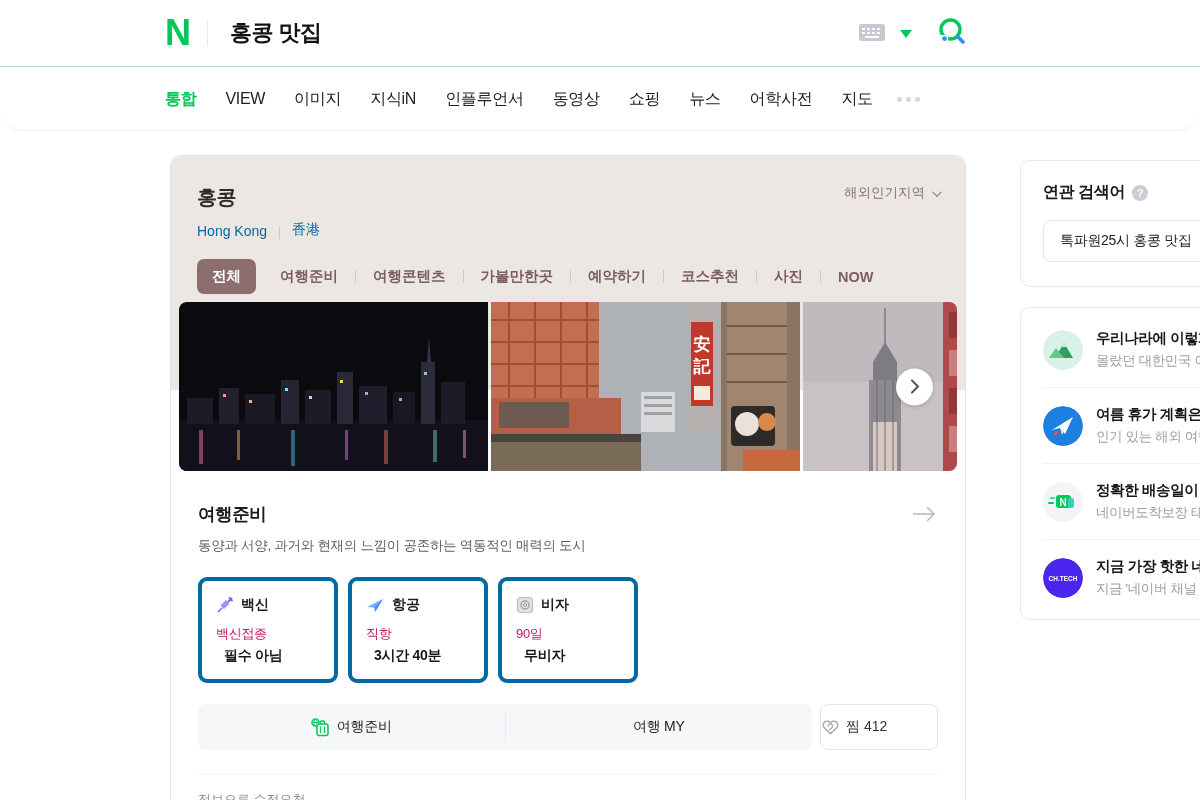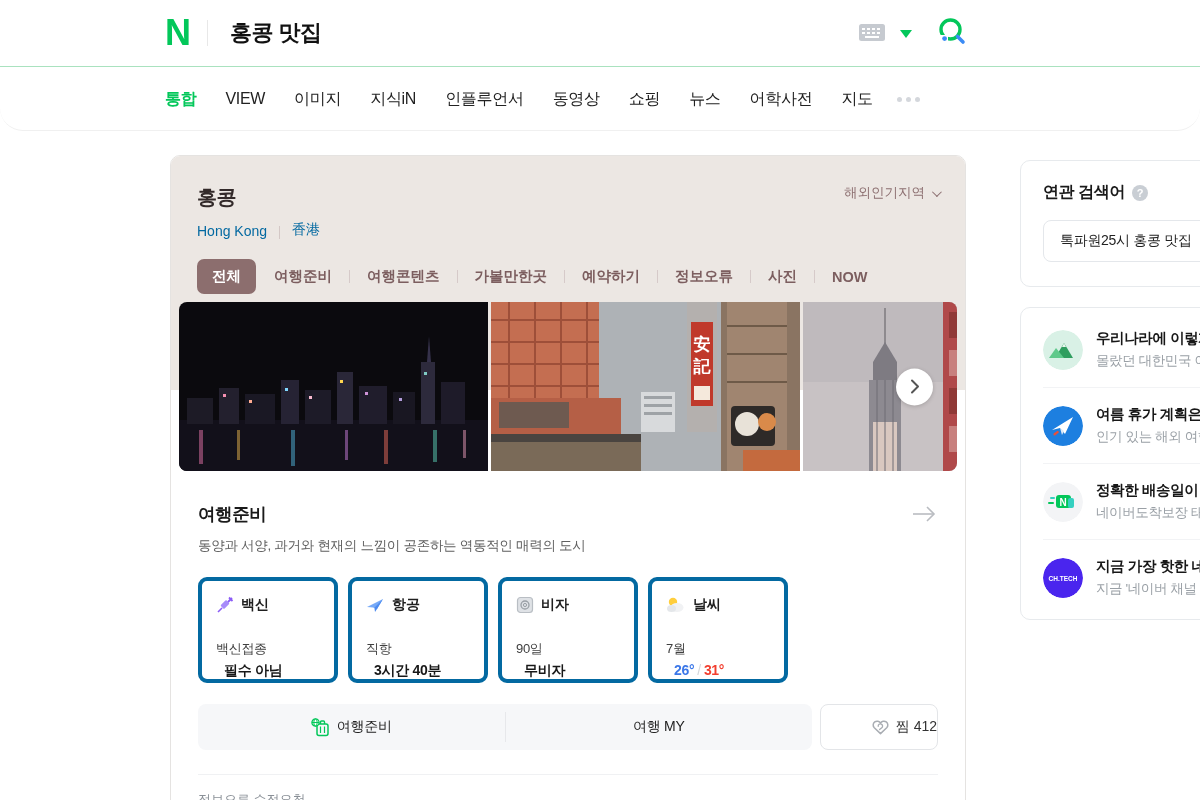--- a/index.html
+++ b/index.html
@@ -33,21 +33,21 @@
   .card-head { background:#ece7e3; padding:28px 26px 96px 26px; }
   .card-title-row { display:flex; justify-content:space-between; align-items:flex-start; }
   .card-title { font-size:20px; font-weight:bold; color:#332a2a; letter-spacing:-0.5px; }
   .region-sel { font-size:13.5px; color:#8c6f70; cursor:pointer; display:flex; align-items:center; gap:7px; }
   .chev-down { width:7px; height:7px; border-right:1.5px solid #8c6f70; border-bottom:1.5px solid #8c6f70;
                transform:rotate(45deg) translateY(-2px); }
   .card-sub { margin-top:10px; font-size:14px; color:#0369a1; display:flex; align-items:flex-end; }
   .card-sub .sep { width:1px; height:13px; background:#d4c8c6; margin:0 12px; }
   .card-tabs { margin-top:20px; display:flex; align-items:center; }
   .ctab-active { background:#8c6e6e; color:#fff; font-size:14.5px; font-weight:bold; padding:8px 15px;
-                 border-radius:7px; cursor:pointer; margin-right:18px; }
+                 border-radius:7px; cursor:pointer; margin-right:24px; }
   .ctab { font-size:14.5px; font-weight:bold; color:#7c5e5f; cursor:pointer; white-space:nowrap; }
   .ctab-sep { width:1px; height:13px; background:#d6cac9; margin:0 17px; }
 
   
   .carousel { position:relative; margin:-88px 8px 0 8px; height:169px; display:flex; gap:3px;
               border-radius:8px; overflow:hidden; }
   .carousel .shot { height:169px; cursor:pointer; flex:none; }
   .next-btn { position:absolute; right:24px; top:50%; transform:translateY(-50%); width:37px; height:37px;
               border-radius:50%; background:#fff; border:none; box-shadow:0 1px 4px rgba(0,0,0,.18);
               cursor:pointer; display:flex; align-items:center; justify-content:center; }
@@ -55,31 +55,31 @@
   
   .card-body { padding:31px 27px 0 27px; background:#fff; }
   .sec-head { display:flex; justify-content:space-between; align-items:center; cursor:pointer; }
   .sec-title { font-size:17.5px; font-weight:bold; color:#1a1a1a; letter-spacing:-0.4px; }
   .sec-desc { margin-top:11px; font-size:13.5px; color:#606060; letter-spacing:-0.3px; }
 
   .info-row { margin-top:22px; display:flex; gap:10px; }
   .info-card { width:140px; height:106px; border:4px solid #0369a1; border-radius:9px; padding:15px 14px;
                background:#fff; }
   .info-label { display:flex; align-items:center; gap:7px; font-size:14px; font-weight:bold; color:#1f1f1f; }
-  .info-sub { margin-top:26px; font-size:13px; color:#404040; min-height:16px; letter-spacing:-0.3px; }
+  .info-sub { margin-top:11px; font-size:13px; color:#be185d; min-height:16px; letter-spacing:-0.3px; }
   .info-value { margin-top:4px; font-size:14px; font-weight:bold; color:#171717; letter-spacing:-0.3px;margin-left:8px; }
   .temp-low { color:#3b77e8; } .temp-slash { color:#d4d7db; font-weight:normal; padding:0 3px; } .temp-high { color:#f23e2e; }
 
   .action-row { margin-top:21px; display:flex; gap:8px; }
   .big-btn { flex:1; height:46px; background:#f6f7f9; border-radius:8px; display:flex; overflow:hidden; }
   .big-btn .half { flex:1; display:flex; align-items:center; justify-content:center; gap:7px;
                    font-size:14px; color:#222; cursor:pointer; letter-spacing:-0.3px; }
   .big-btn .vdiv { width:1px; background:#e7e8eb; margin:8px 0; }
   .wish-btn { width:118px; height:46px; background:#fff; border:1px solid #e3e5e8; border-radius:8px;
-              display:flex; align-items:center; justify-content:flex-end; gap:6px; font-size:14px; color:#333;
+              display:flex; align-items:center; justify-content:flex-start; gap:6px; font-size:14px; color:#333;
               cursor:pointer; }
 
   .card-foot { margin:24px 27px 0 27px; border-top:1px solid #f0f1f3; padding:15px 0 20px 0; }
   .foot-link { font-size:13px; color:#8a9097; text-decoration:underline; cursor:pointer; }
 
   
   .sidebar { position:absolute; left:1020px; top:160px; width:300px; }
   .side-box { background:#fff; border:1px solid #e7eaed; border-radius:10px; }
   .rel-box { padding:21px 22px 24px 22px; }
   .rel-title-row { display:flex; align-items:center; gap:7px; }
@@ -174,21 +174,21 @@
       <div class="card-tabs">
         <span class="ctab-active">전체</span>
         <span class="ctab">여행준비</span>
         <span class="ctab-sep"></span>
         <span class="ctab">여행콘텐츠</span>
         <span class="ctab-sep"></span>
         <span class="ctab">가볼만한곳</span>
         <span class="ctab-sep"></span>
         <span class="ctab">예약하기</span>
         <span class="ctab-sep"></span>
-        <span class="ctab">정보오류</span>
+        <span class="ctab">코스추천</span>
         <span class="ctab-sep"></span>
         <span class="ctab">사진</span>
         <span class="ctab-sep"></span>
         <span class="ctab">NOW</span>
       </div>
     </div>
 
     <div class="carousel">
       <svg class="shot" width="309" height="169" viewBox="0 0 309 169">
         <rect width="309" height="169" fill="#0b0a0e"></rect>
@@ -328,34 +328,20 @@
               <rect x="1.5" y="1.5" width="15" height="15" rx="3" fill="#dfe2e6" stroke="#b9bec4" stroke-width="1.2"></rect>
               <circle cx="9" cy="9" r="4" fill="none" stroke="#9aa0a6" stroke-width="1.3"></circle>
               <circle cx="9" cy="9" r="1.6" fill="none" stroke="#9aa0a6" stroke-width="1"></circle>
             </svg>
             <span>비자</span>
           </div>
           <div class="info-sub">90일</div>
           <div class="info-value">무비자</div>
         </div>
 
-        <div class="info-card">
-          <div class="info-label">
-            <svg width="20" height="18" viewBox="0 0 20 18">
-              <circle cx="7" cy="6" r="4.2" fill="#ffce3d"></circle>
-              <ellipse cx="11" cy="11.5" rx="6.5" ry="4.5" fill="#f1f2f4"></ellipse>
-              <ellipse cx="5.5" cy="12.5" rx="4.5" ry="3.5" fill="#e4e7ea"></ellipse>
-            </svg>
-            <span>날씨</span>
-          </div>
-          <div class="info-sub">7월</div>
-          <div class="info-value">
-            <span class="temp-low">26°</span><span class="temp-slash">/</span><span class="temp-high">31°</span>
-          </div>
-        </div>
       </div>
 
       <div class="action-row">
         <div class="big-btn">
           <div class="half">
             <svg width="19" height="19" viewBox="0 0 19 19">
               <rect x="6" y="6" width="11" height="11.5" rx="2" fill="none" stroke="#03c75a" stroke-width="1.5"></rect>
               <path d="M9.5 6 v-2 a1 1 0 0 1 1-1 h2 a1 1 0 0 1 1 1 v2" fill="none" stroke="#03c75a" stroke-width="1.4"></path>
               <line x1="9.5" y1="8.5" x2="9.5" y2="15" stroke="#03c75a" stroke-width="1.2"></line>
               <line x1="13.5" y1="8.5" x2="13.5" y2="15" stroke="#03c75a" stroke-width="1.2"></line>

